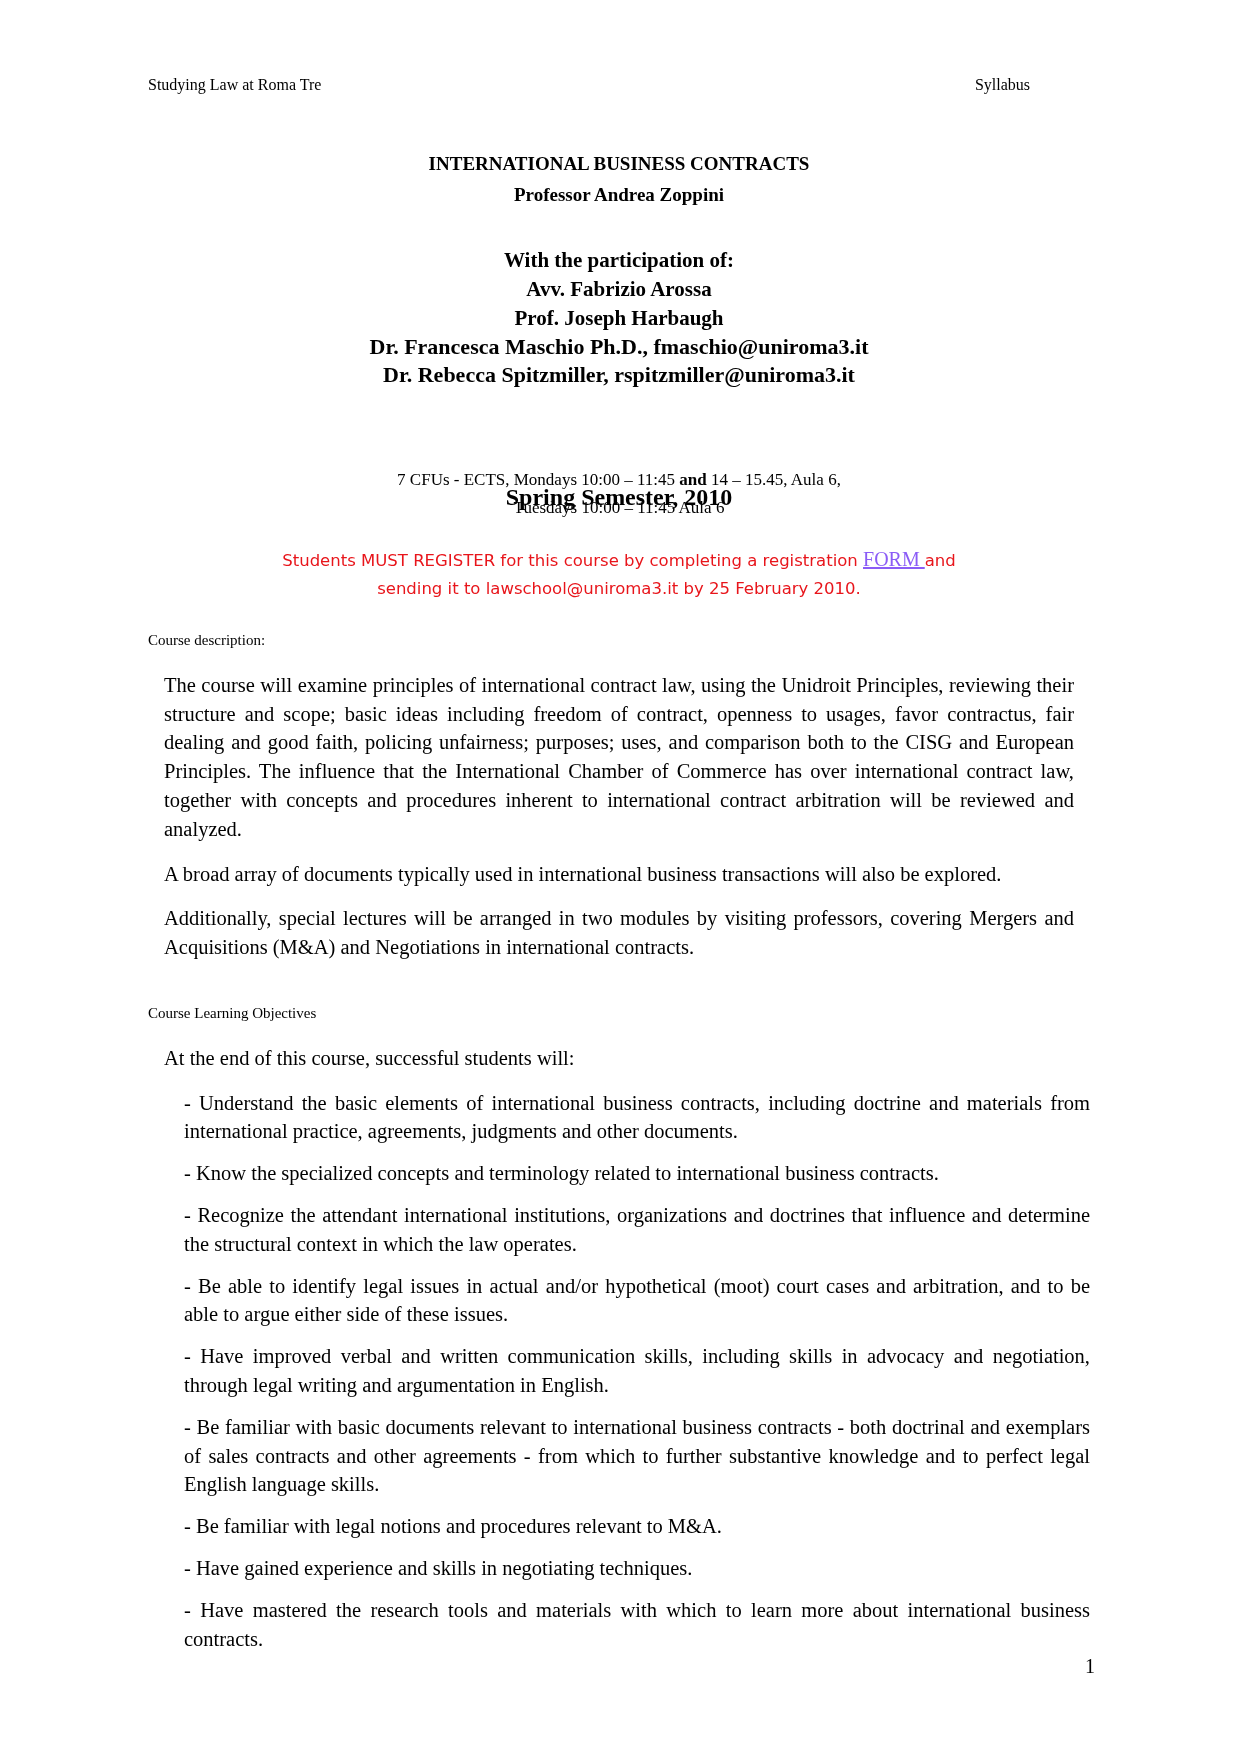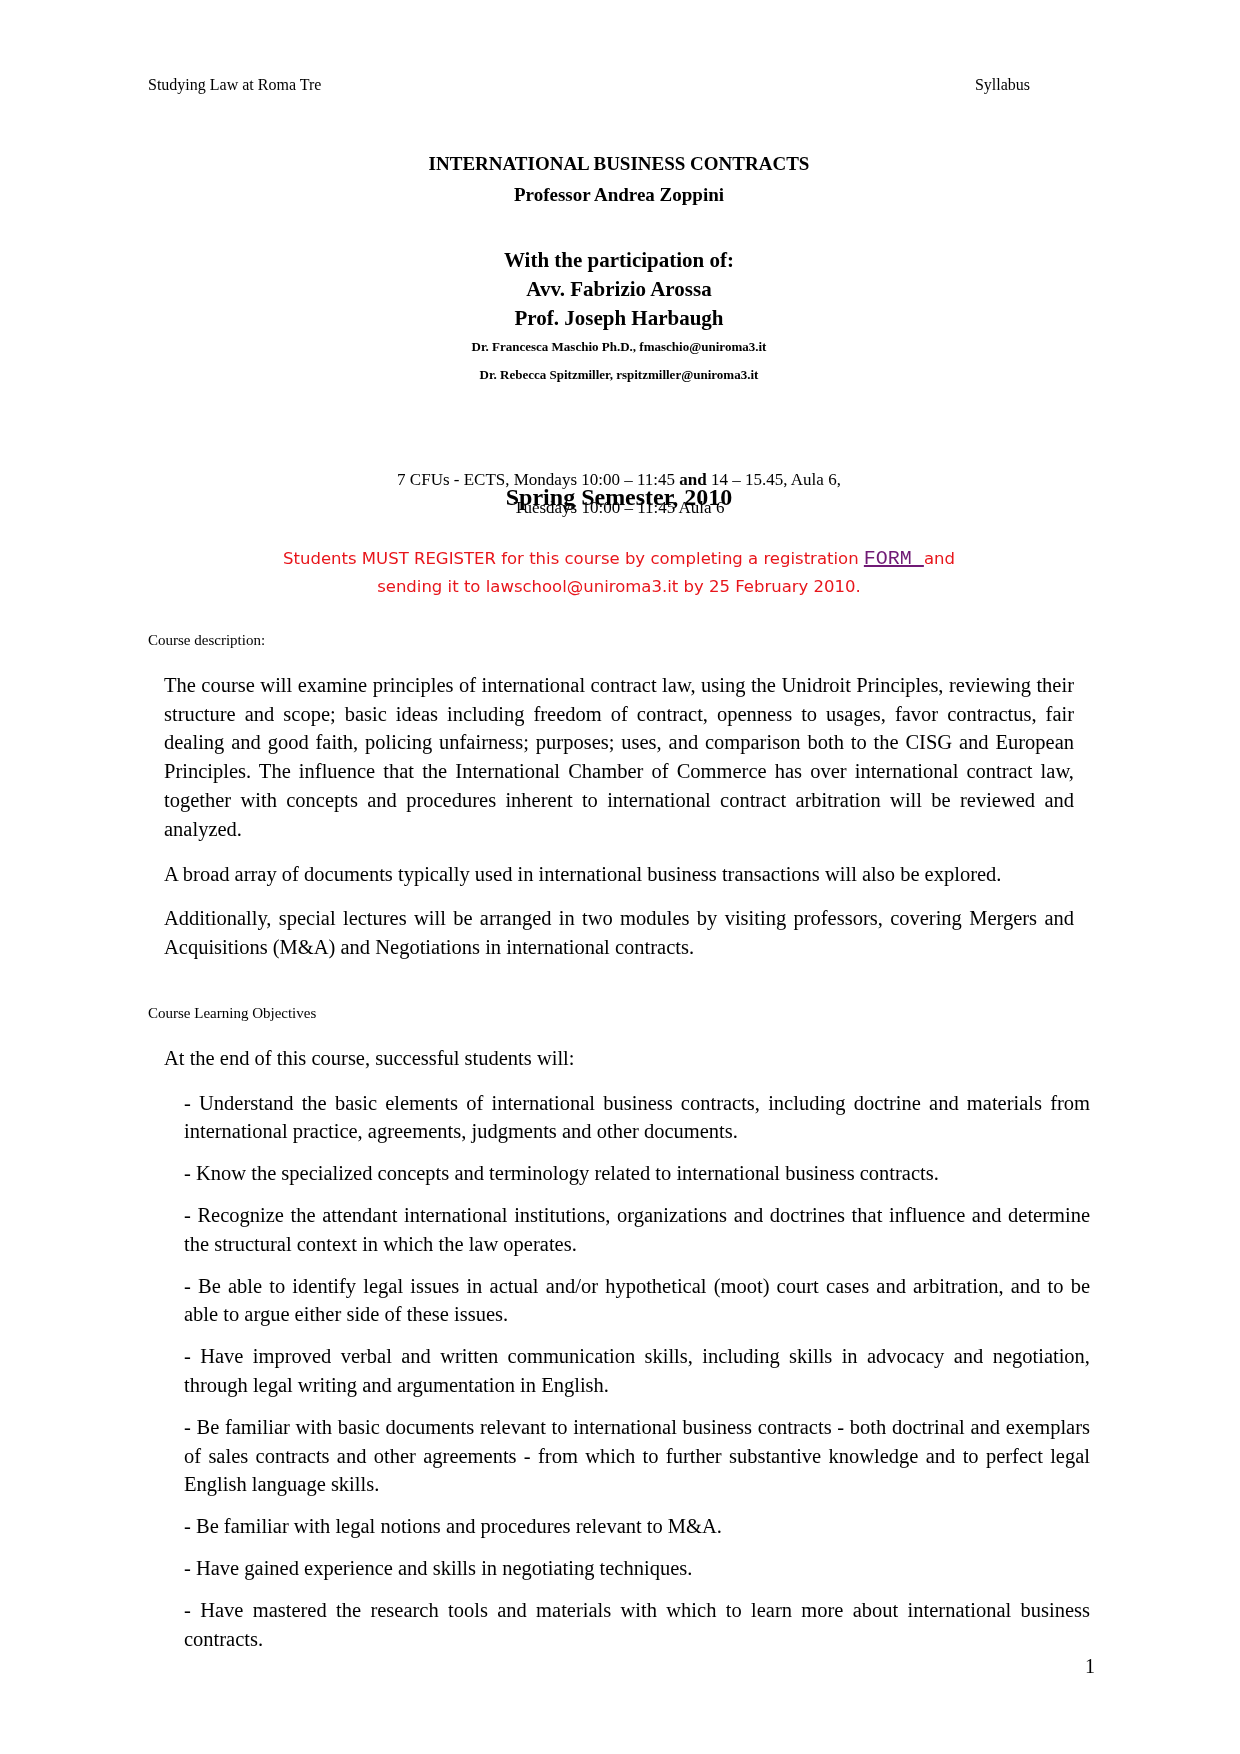--- a/index.html
+++ b/index.html
@@ -5,25 +5,25 @@
   html, body { margin: 0; padding: 0; background: #ffffff; }
   body { width: 1240px; height: 1754px; position: relative; overflow: hidden;
          font-family: "Liberation Serif", "DejaVu Serif", serif; color: #000; }
   .page { position: absolute; left: 0; top: 0; width: 1240px; height: 1737px; background: #fff; }
   .running-head { position: absolute; top: 76px; left: 148px; width: 882px; font-size: 16px; }
   .running-head .left { position: absolute; left: 0; top: 0; }
   .running-head .right { position: absolute; right: 0; top: 0; }
   .center { position: absolute; left: 148px; width: 942px; text-align: center; }
   .title { top: 148px; font-weight: bold; font-size: 19px; line-height: 31px; }
   .participation { top: 246px; font-weight: bold; font-size: 21px; line-height: 29px; }
-  .participation .emails { font-size: 13px; line-height: 28px; }
+  .participation .emails { font-size: 22px; line-height: 28px; }
   .semester { top: 434px; font-weight: bold; font-size: 24px; line-height: 30px; margin-top: 48px; }
   .schedule { top: 466px; font-size: 17px; line-height: 28px; }
   .notice { top: 545px; font-family: "DejaVu Sans", sans-serif; font-size: 16.5px; line-height: 28px; color: #e8151b; }
-  .notice .form-link { font-family: Liberation Mono, monospace; font-size: 20px; text-decoration: underline; color: #701a75; }
+  .notice .form-link { font-family: Liberation Serif, serif; font-size: 20px; text-decoration: underline; color: #8b5cf6; }
   .section { position: absolute; left: 148px; width: 942px; font-size: 20.5px; line-height: 28.8px; }
   .section h2 { font-size: 15px; font-weight: normal; margin: 0; line-height: 28.8px; }
   .section p { margin: 16px; text-align: justify; }
   .desc { top: 626px; }
   .objectives { top: 999px; }
   .objectives ul { list-style: none; margin: 0; padding: 0 0 0 36px; }
   .objectives li { text-align: justify; margin-top: 13px; }
   .page-number { position: absolute; left: 1085px; top: 1655px; font-size: 20px; }
 </style>
 </head>

